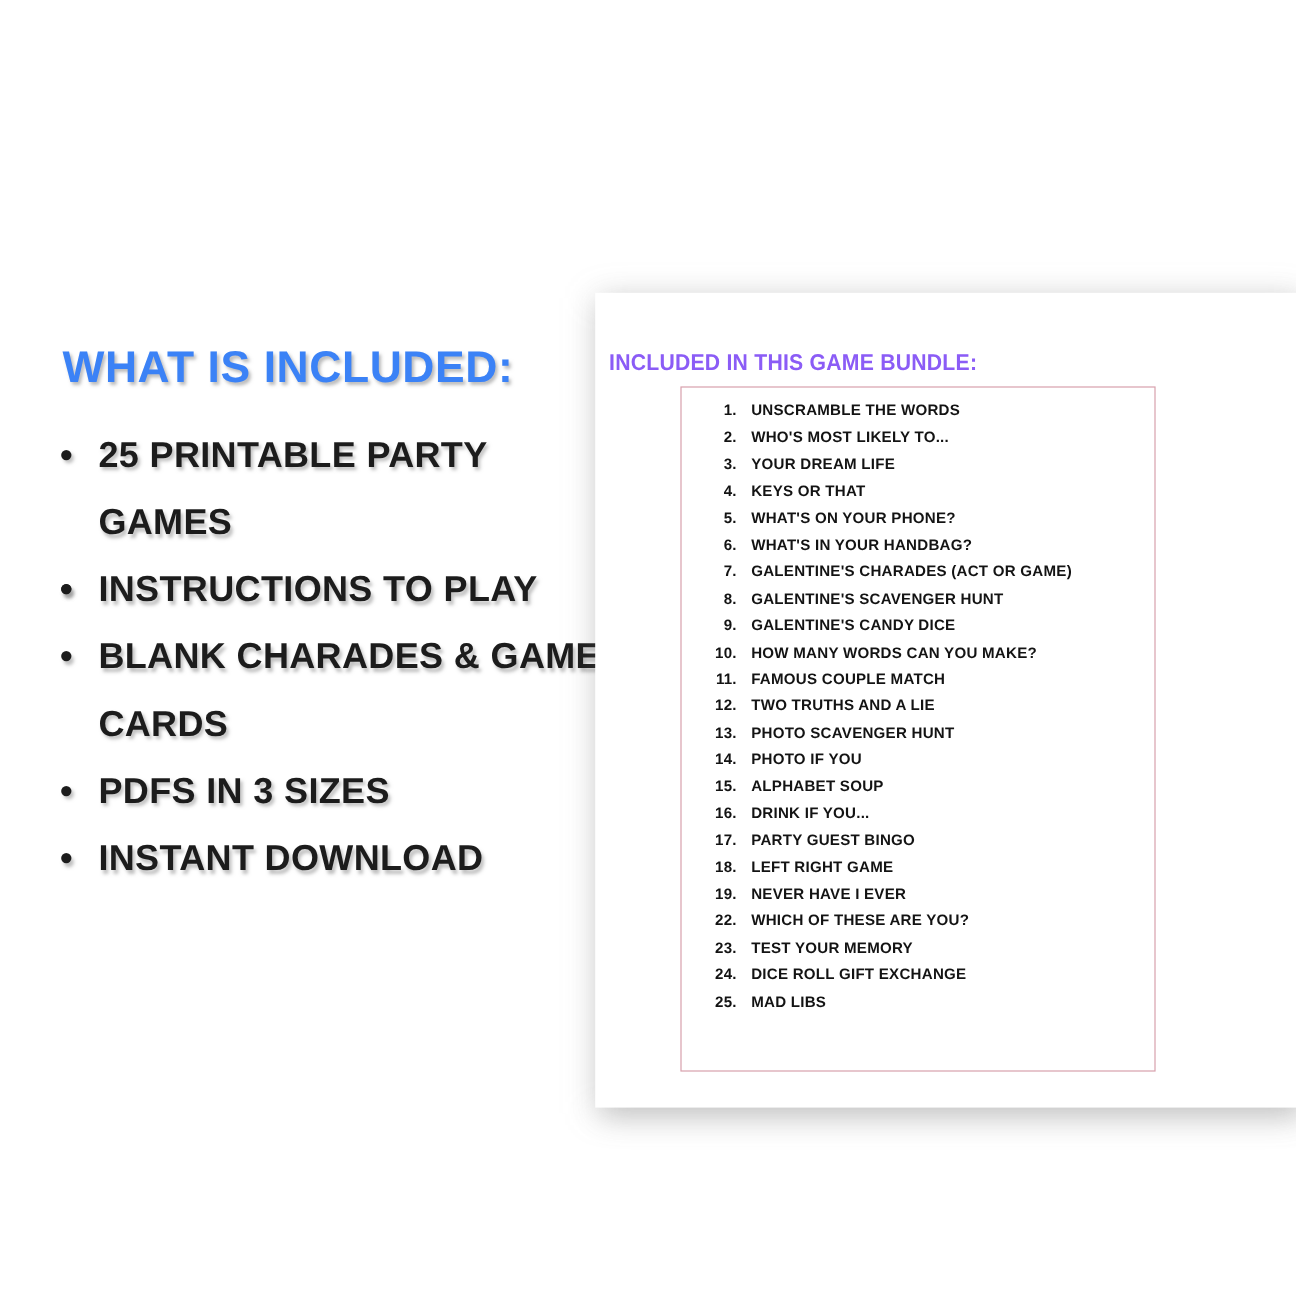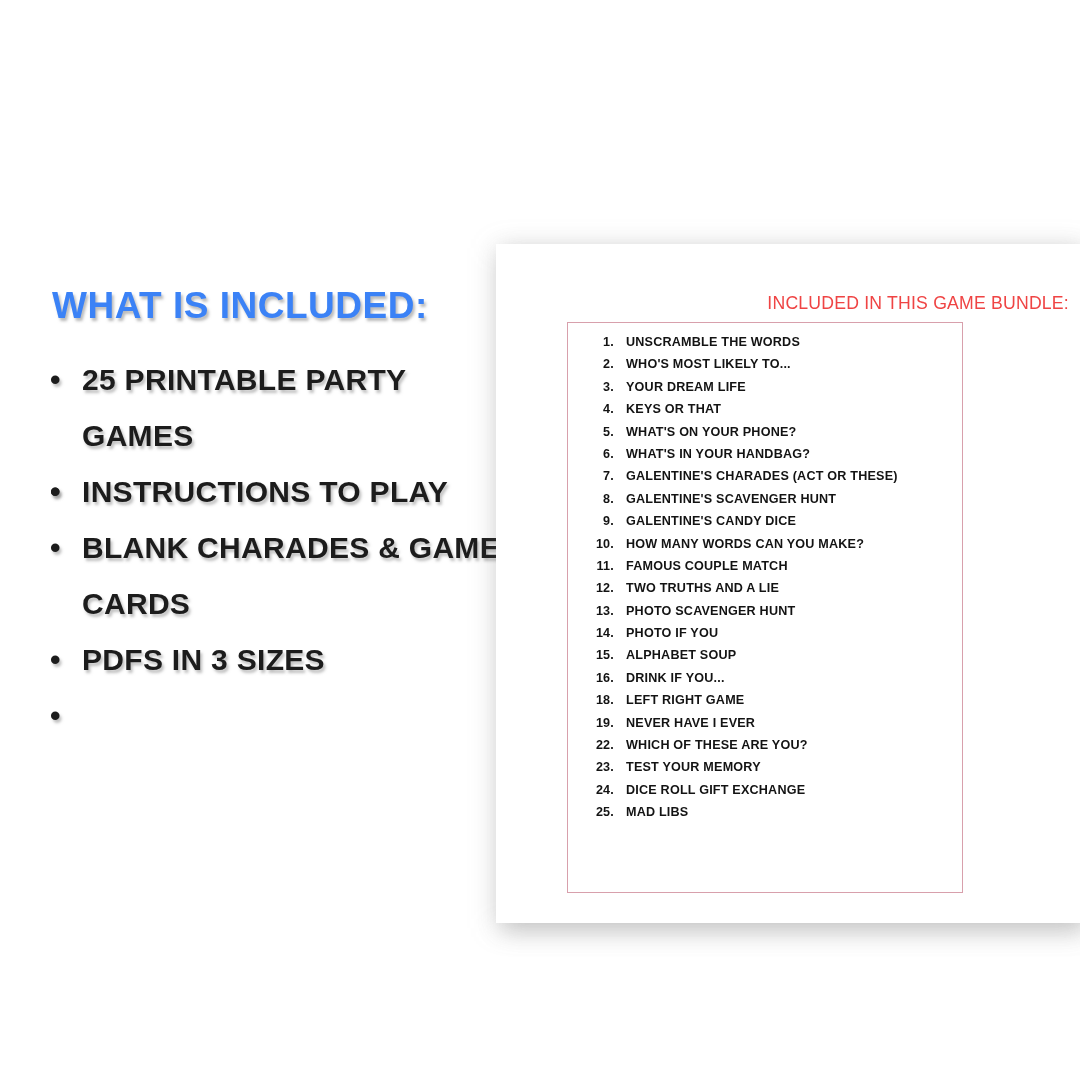--- a/index.html
+++ b/index.html
@@ -82,25 +82,25 @@
     height: 679px;
     background: #ffffff;
     box-shadow: 6px 8px 22px rgba(100,100,100,0.28);
   }
 
   #sheet-title {
     position: absolute;
     left: 0;
     right: 0;
     top: 48px;
-    text-align: right;
+    text-align: left;
     font-size: 19px;
-    font-weight: 400;
+    font-weight: 700;
     letter-spacing: 0.2px;
-    color: #ef4444;
+    color: #8b5cf6;
   }
   
   #sheet-title span {
     display: inline-block;
     transform: scaleX(0.93);
   }
 
   #games-box {
     position: absolute;
     left: 71px;
@@ -143,46 +143,47 @@
 <body>
 
 <div id="left-panel">
   <div id="included-heading">WHAT IS INCLUDED:</div>
   <ul id="included-list">
     <li><span class="bullet">•</span><span>25 PRINTABLE PARTY GAMES</span></li>
     <li><span class="bullet">•</span></li>
     <li><span class="bullet">•</span><span>INSTRUCTIONS TO PLAY</span></li>
     <li><span class="bullet">•</span><span>BLANK CHARADES &amp; GAME CARDS</span></li>
     <li><span class="bullet">•</span><span>PDFS IN 3 SIZES</span></li>
-    <li><span class="bullet">•</span></li>
+    <li><span class="bullet">•</span><span>INSTANT DOWNLOAD</span></li>
   </ul>
 </div>
 
 <div id="sheet-shadow"></div>
 
 <div id="printable-sheet">
   <div id="sheet-title"><span>INCLUDED IN THIS GAME BUNDLE:</span></div>
   <div id="games-box" style="border-color: rgb(216, 160, 172);">
     <ul id="games-list">
         <li><span class="num">1.</span><span>UNSCRAMBLE THE WORDS</span></li>
         <li><span class="num">2.</span><span>WHO'S MOST LIKELY TO...</span></li>
         <li><span class="num">3.</span><span>YOUR DREAM LIFE</span></li>
         <li><span class="num">4.</span><span>KEYS OR THAT</span></li>
         <li><span class="num">5.</span><span>WHAT'S ON YOUR PHONE?</span></li>
         <li><span class="num">6.</span><span>WHAT'S IN YOUR HANDBAG?</span></li>
-        <li><span class="num">7.</span><span>GALENTINE'S CHARADES (ACT OR THESE)</span></li>
+        <li><span class="num">7.</span><span>GALENTINE'S CHARADES (ACT OR GAME)</span></li>
         <li><span class="num">8.</span><span>GALENTINE'S SCAVENGER HUNT</span></li>
         <li><span class="num">9.</span><span>GALENTINE'S CANDY DICE</span></li>
         <li><span class="num">10.</span><span>HOW MANY WORDS CAN YOU MAKE?</span></li>
         <li><span class="num">11.</span><span>FAMOUS COUPLE MATCH</span></li>
         <li><span class="num">12.</span><span>TWO TRUTHS AND A LIE</span></li>
         <li><span class="num">13.</span><span>PHOTO SCAVENGER HUNT</span></li>
         <li><span class="num">14.</span><span>PHOTO IF YOU</span></li>
         <li><span class="num">15.</span><span>ALPHABET SOUP</span></li>
         <li><span class="num">16.</span><span>DRINK IF YOU...</span></li>
+        <li><span class="num">17.</span><span>PARTY GUEST BINGO</span></li>
         <li><span class="num">18.</span><span>LEFT RIGHT GAME</span></li>
         <li><span class="num">19.</span><span>NEVER HAVE I EVER</span></li>
         <li><span class="num">22.</span><span>WHICH OF THESE ARE YOU?</span></li>
         <li><span class="num">23.</span><span>TEST YOUR MEMORY</span></li>
         <li><span class="num">24.</span><span>DICE ROLL GIFT EXCHANGE</span></li>
         <li><span class="num">25.</span><span>MAD LIBS</span></li>
       </ul>
   </div>
 </div>
 

